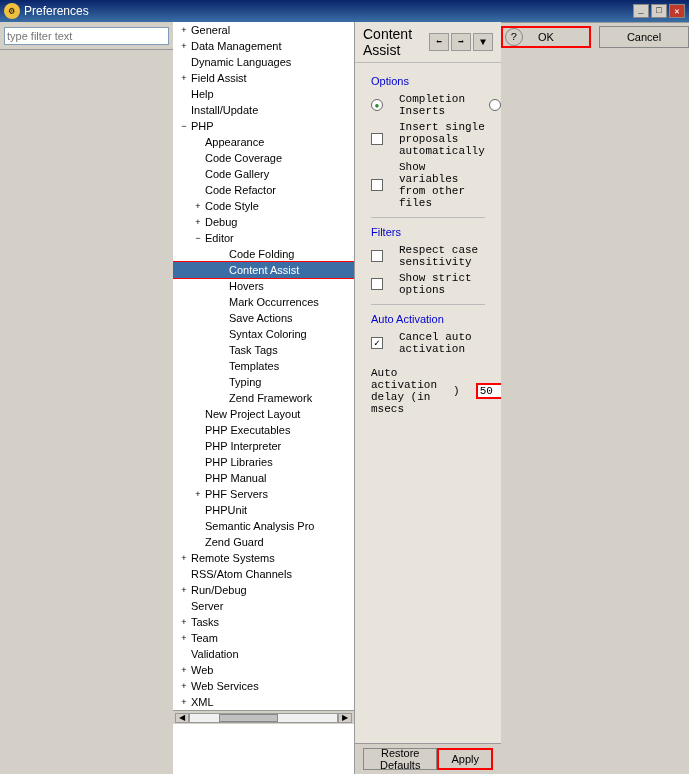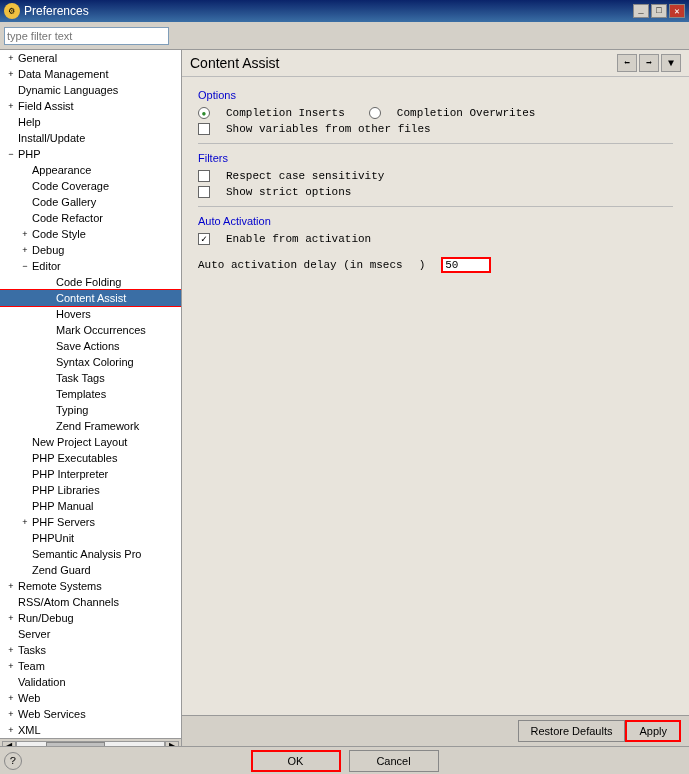--- a/index.html
+++ b/index.html
@@ -54,21 +54,21 @@
       display: flex;
       align-items: center;
       justify-content: center;
       font-size: 9px;
       cursor: pointer;
       color: #000;
     }
     .title-btn.close { background: #c0392b; color: white; }
     .main-container {
       display: flex;
-      flex-direction: column;
+      flex-direction: row;
       height: calc(774px - 22px);
       background: #d4d0c8;
     }
     .toolbar {
       height: 28px;
       background: #d4d0c8;
       border-bottom: 1px solid #999;
       display: flex;
       align-items: center;
       padding: 0 4px;
@@ -542,20 +542,24 @@
         <div>
           <div class="section-label">Options</div>
           <div class="option-row">
             <div class="radio checked"></div>
             <span>Completion Inserts</span>
             <div class="radio" style="margin-left:8px;"></div>
             <span>Completion Overwrites</span>
           </div>
           <div class="option-row">
             <div class="checkbox"></div>
+            <span>Insert single proposals automatically</span>
+          </div>
+          <div class="option-row">
+            <div class="checkbox"></div>
             <span>Show variables from other files</span>
           </div>
         </div>
 
         <hr class="separator-line">
 
         <div>
           <div class="section-label">Filters</div>
           <div class="option-row">
             <div class="checkbox"></div>
@@ -566,21 +570,21 @@
             <span>Show strict options</span>
           </div>
         </div>
 
         <hr class="separator-line">
 
         <div>
           <div class="section-label">Auto Activation</div>
           <div class="option-row">
             <div class="checkbox checked"></div>
-            <span>Enable from activation</span>
+            <span>Cancel auto activation</span>
           </div>
           <div class="option-row" style="margin-top:12px;">
             <span>Auto activation delay (in msecs</span>
             <span>)</span>
             <input class="inline-input" type="text" value="50" style="">
           </div>
         </div>
       </div>
 
       <div class="bottom-bar">

